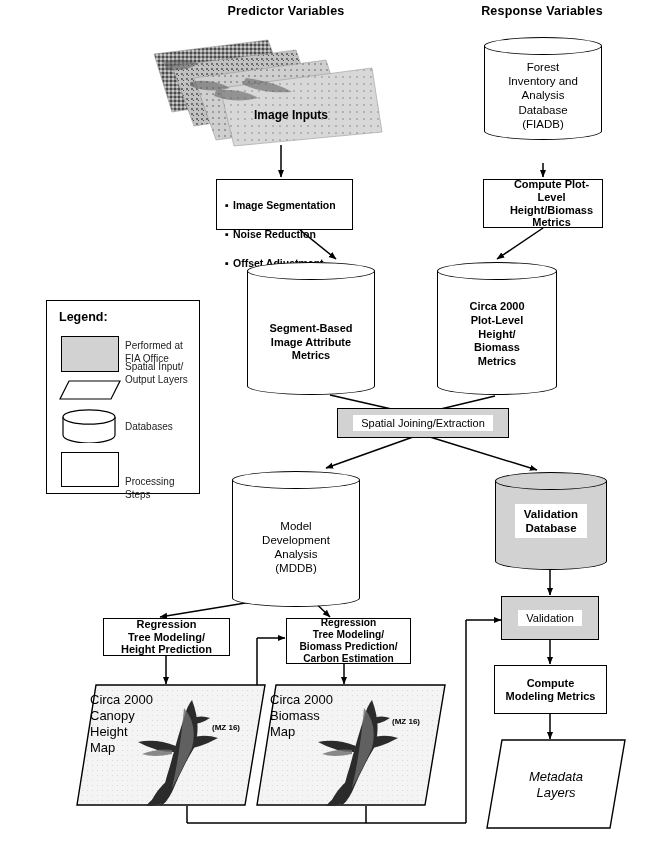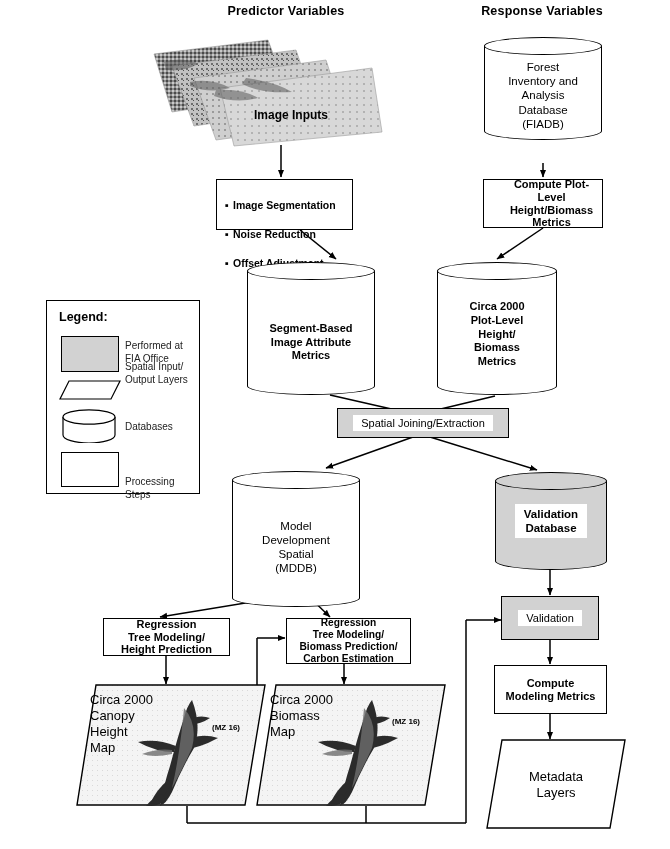--- a/index.html
+++ b/index.html
@@ -204,21 +204,21 @@
   <div class="node sbox" style="left:337px;top:408px;width:172px;height:30px;">
     <div class="inner">Spatial Joining/Extraction</div>
   </div>
 
   <div class="cyl" style="left:232px;top:471px;width:128px;height:136px;">
     <div class="body"></div>
     <div class="top"></div>
     <div class="bot"></div>
     <div class="txt" style="padding-top:16px;white-space:pre-line;">Model
 Development
-Spatial
+Analysis
 (MDDB)</div>
   </div>
 
   <div class="cyl shaded" style="left:495px;top:472px;width:112px;height:98px;">
     <div class="body"></div>
     <div class="top"></div>
     <div class="bot"></div>
     <div class="txt">
       <span style="white-space:pre-line;">Validation
 Database</span>
@@ -295,21 +295,21 @@
     <div class="inner">Validation</div>
   </div>
 
   <div class="node pbox" style="left:494px;top:665px;width:113px;height:49px;white-space:pre-line;">Compute
 Modeling Metrics</div>
 
   <div class="para" style="left:486px;top:739px;width:140px;height:90px;">
     <svg class="edge" viewBox="0 0 140 90">
       <polygon points="16,1 139,1 124,89 1,89" fill="#fff" stroke="#000" stroke-width="1.4"></polygon>
     </svg>
-    <div class="lbl" style="left:0;right:0;top:30px;text-align:center;white-space:pre-line;font-size:13px;">Metadata
+    <div class="lbl" style="left:0;right:0;top:30px;text-align:center;white-space:pre-line;font-size:13px;font-style:italic;">Metadata
 Layers</div>
   </div>
 
   <div id="legend" style="left:46px;top:300px;width:152px;height:192px;">
     <div class="title" style="position:absolute;left:12px;top:9px;">Legend:</div>
 
     <div class="swatch" style="left:14px;top:35px;width:56px;height:34px;background:#d2d2d2;border:1.2px solid #000;"></div>
     <div class="row" style="left:78px;top:39px;width:72px;white-space:pre-line;">Performed at
 FIA Office</div>
 

